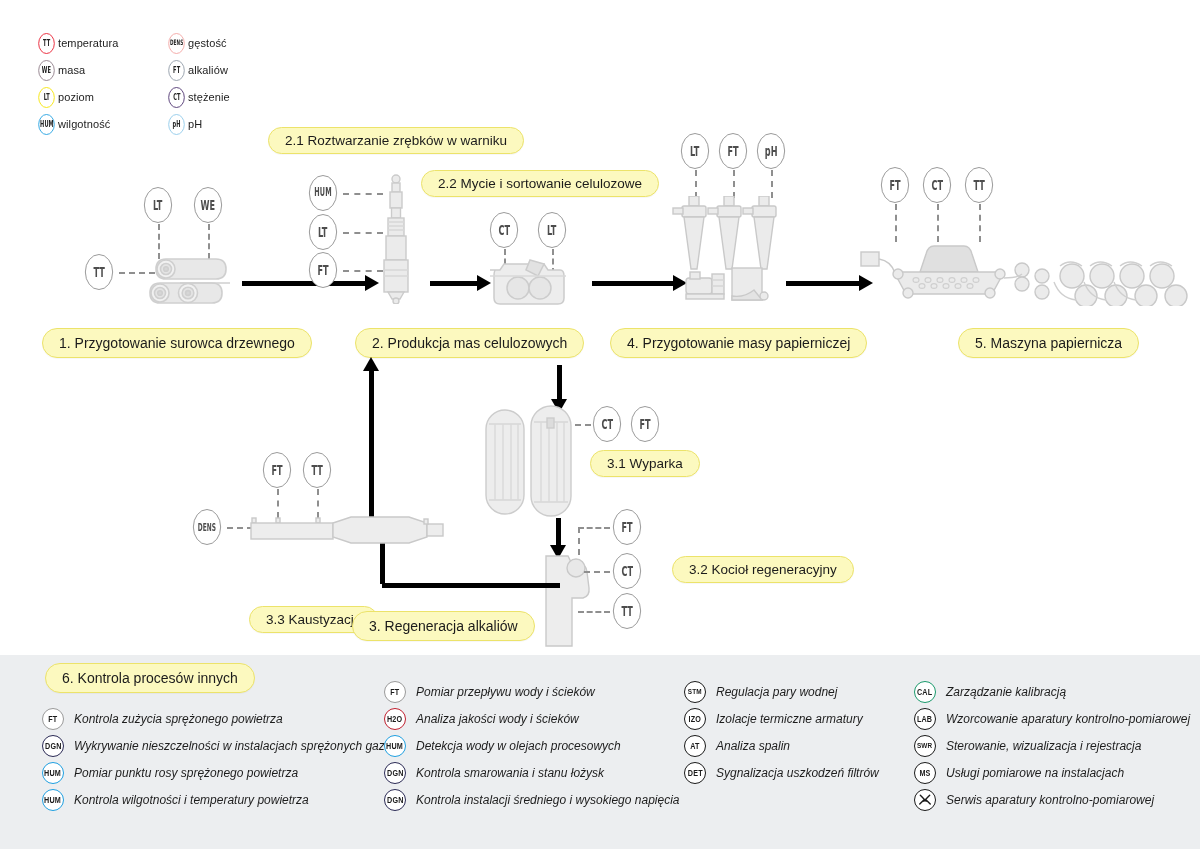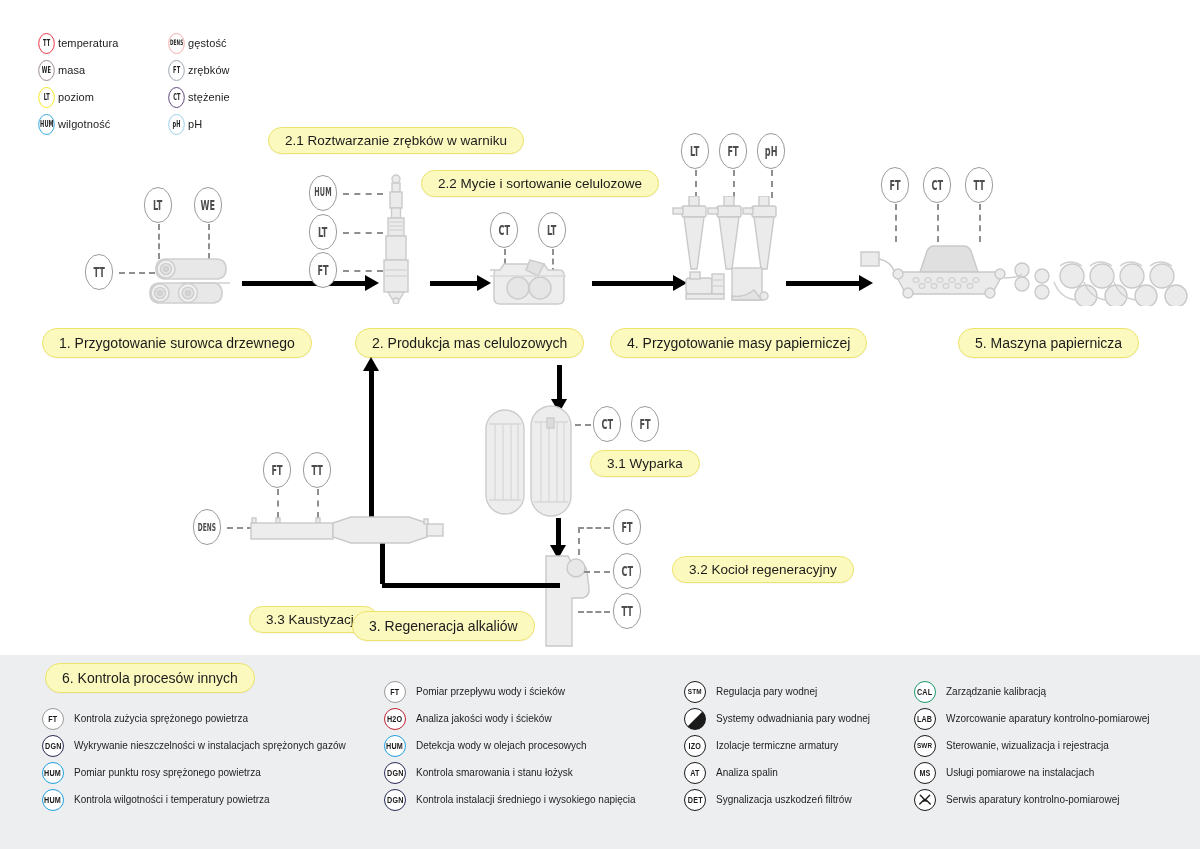--- a/index.html
+++ b/index.html
@@ -111,22 +111,23 @@
   .dash-h { position: absolute; height: 0; border-top: 2px dashed #8f8f8f; }
 
   
   #bottom-panel {
     position: absolute; left: 0; top: 655px; width: 1200px; height: 194px;
     background: #eceef0;
   }
   .bl-col { position: absolute; top: 30px; }
   .bl-row { display: flex; align-items: center; height: 27px; }
   .bl-label {
-    font-size: 10px; color: #1d1d1d; margin-left: 10px; white-space: nowrap;
+    font-size: 12px; color: #1d1d1d; margin-left: 10px; white-space: nowrap;
     letter-spacing: 0px;
+    font-style: italic;
   }
   .bl-icon {
     width: 22px; height: 22px; border-radius: 50%;
     border: 1.7px solid #333; background: #fff;
     display: flex; align-items: center; justify-content: center;
     flex: 0 0 auto;
   }
   .bl-icon .bub-txt { font-size: 9px; font-weight: 700; color: #1a1a1a; }
 
   
@@ -180,21 +181,21 @@
       <div class="tl-row">
         <span class="bub bub-sm" style="border-color:#f3a3a0">
           <span class="bub-txt" style="font-size:7.5px">DENS</span>
         </span>
         <span class="tl-label">gęstość</span>
       </div>
       <div class="tl-row">
         <span class="bub bub-sm" style="border-color:#8f9aa6">
           <span class="bub-txt">FT</span>
         </span>
-        <span class="tl-label">zrębków</span>
+        <span class="tl-label">alkaliów</span>
       </div>
       <div class="tl-row">
         <span class="bub bub-sm" style="border-color:#4a2f6e">
           <span class="bub-txt">CT</span>
         </span>
         <span class="tl-label">stężenie</span>
       </div>
       <div class="tl-row">
         <span class="bub bub-sm" style="border-color:#8ec9ea">
           <span class="bub-txt">pH</span>
@@ -578,24 +579,20 @@
     </div>
 
     <div class="bl-col" style="left:684px; top:23px;">
       <div class="bl-row">
         <span class="bl-icon" style="border-color:#1a1a1a">
           <span class="bub-txt" style="font-size:8px">STM</span>
           </span>
         <span class="bl-label">Regulacja pary wodnej</span>
       </div>
       <div class="bl-row">
-        <span class="half-circle"></span>
-        <span class="bl-label">Systemy odwadniania pary wodnej</span>
-      </div>
-      <div class="bl-row">
         <span class="bl-icon" style="border-color:#1a1a1a">
           <span class="bub-txt">IZO</span>
           </span>
         <span class="bl-label">Izolacje termiczne armatury</span>
       </div>
       <div class="bl-row">
         <span class="bl-icon" style="border-color:#1a1a1a">
           <span class="bub-txt">AT</span>
           </span>
         <span class="bl-label">Analiza spalin</span>

